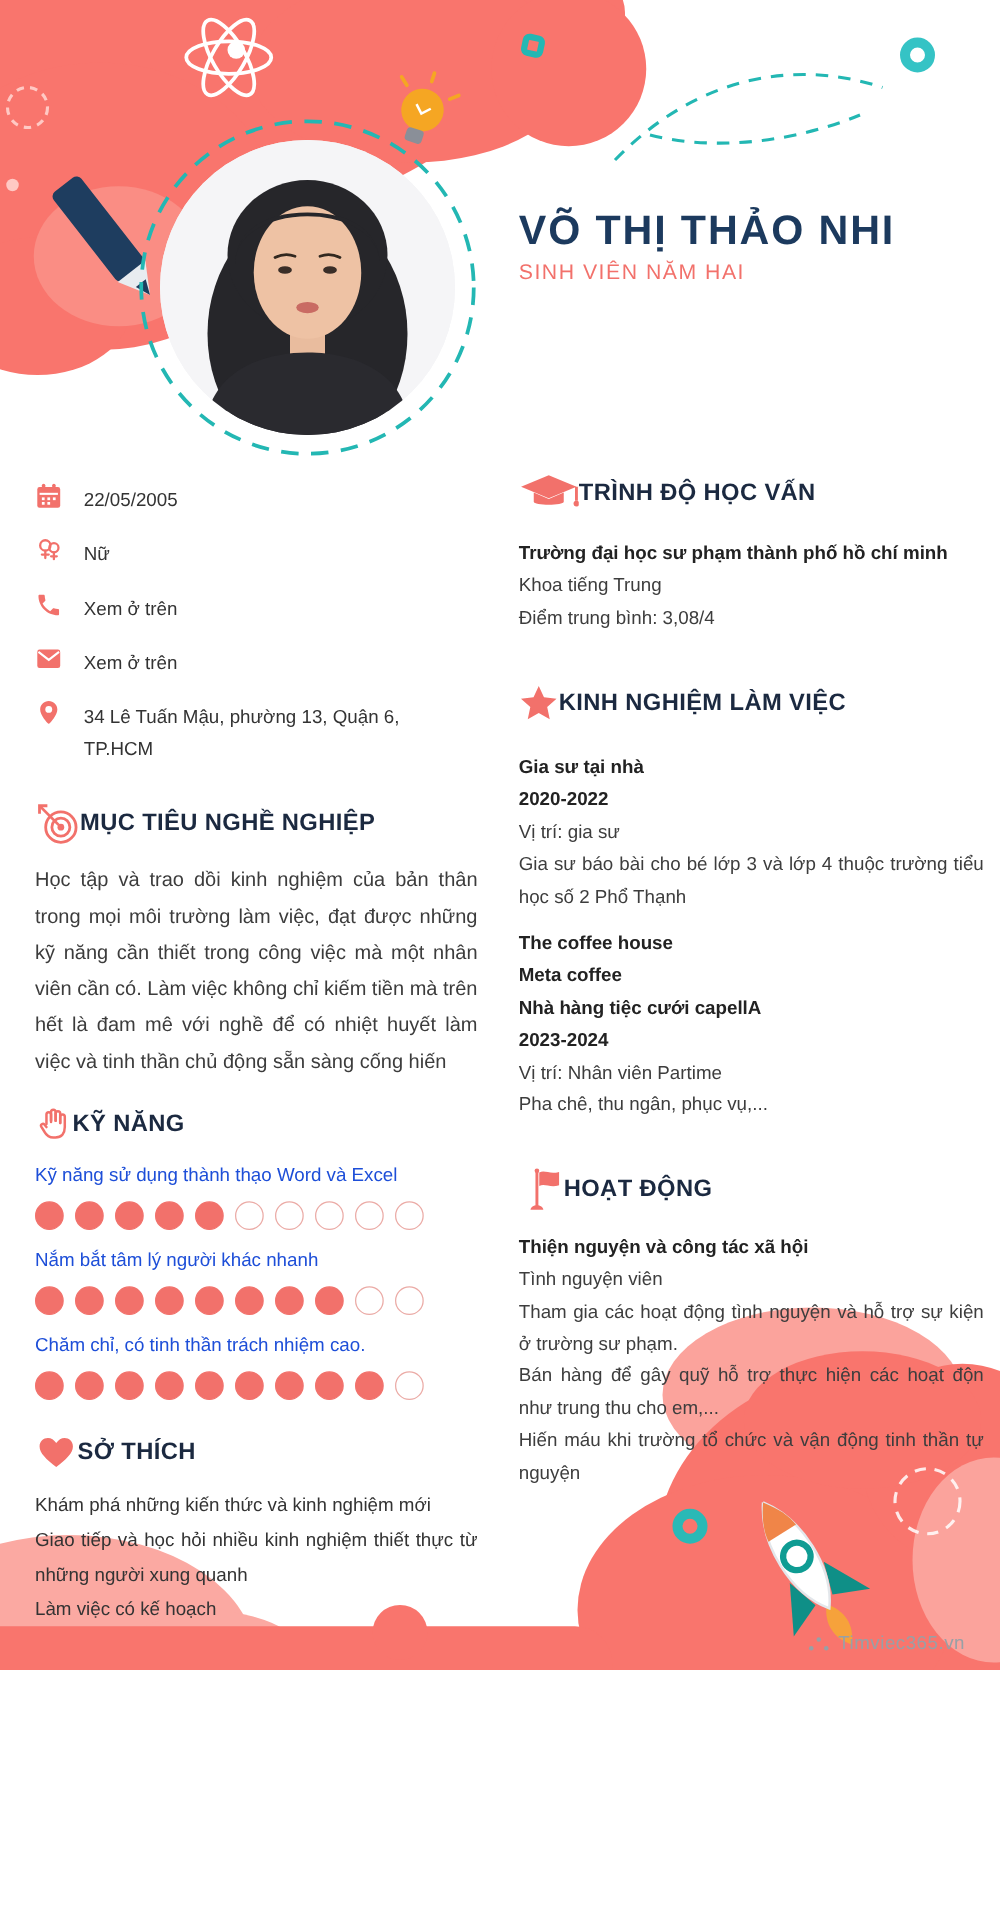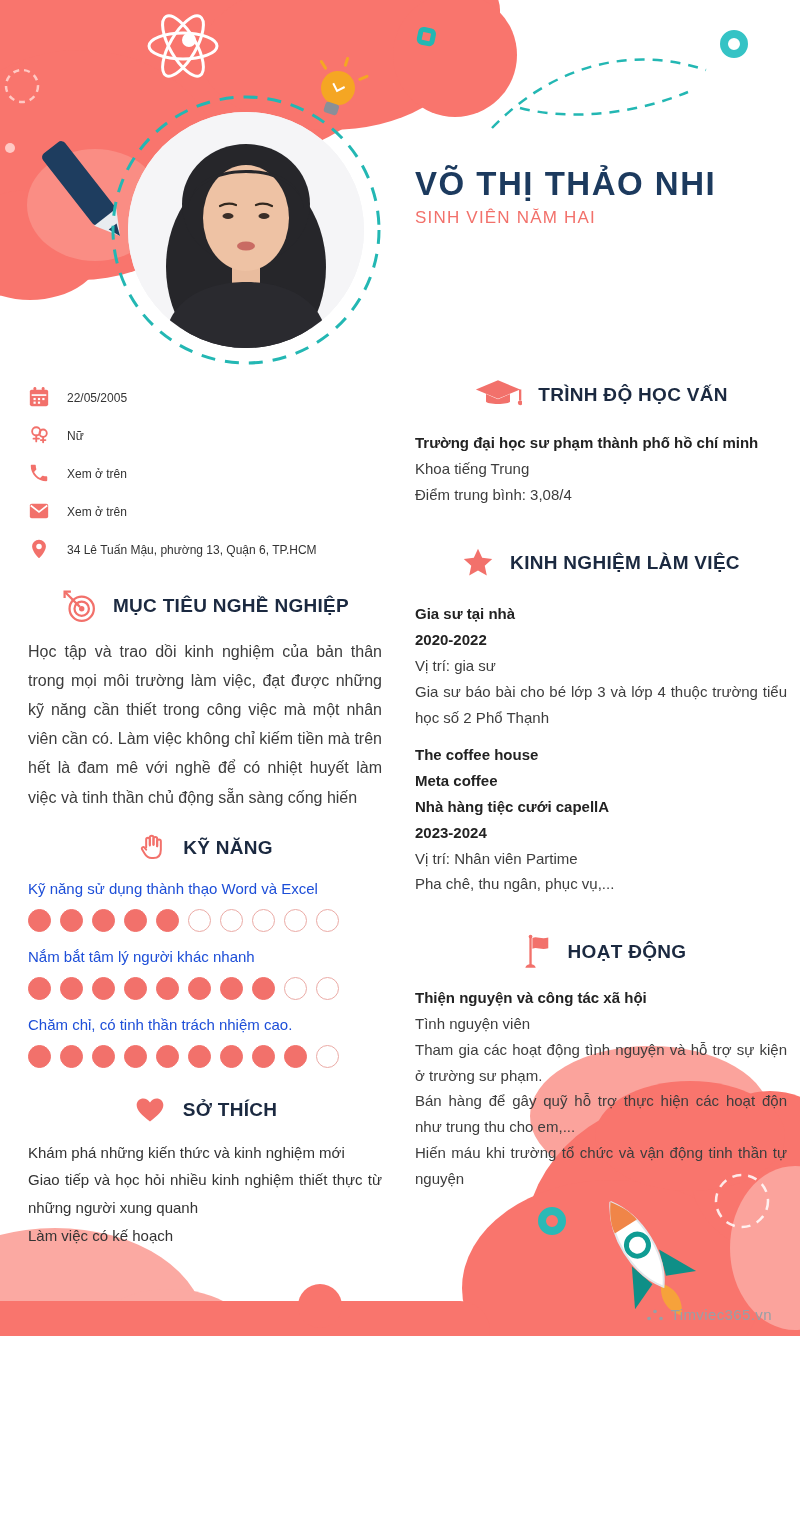--- a/index.html
+++ b/index.html
@@ -16,24 +16,24 @@
            border-radius:50%; overflow:hidden; background:#f3f4f6; z-index:2; }
 
   .name-block { position:absolute; left:415px; top:165px; z-index:2; width:370px; }
   .cv-name { font-size:33px; font-weight:bold; color:#1C3A5E; letter-spacing:1.5px; }
   .cv-subtitle { font-size:17px; color:#F2716B; letter-spacing:1.2px; margin-top:5px; }
 
   .left-col  { position:absolute; left:28px;  top:386px; width:354px; z-index:2; }
   .right-col { position:absolute; left:415px; top:378px; width:372px; z-index:2; }
 
   .contact-row { display:flex; align-items:flex-start; gap:17px; margin-bottom:15px; }
-  .contact-row .txt { font-size:12px; color:#333; line-height:1.75; max-width:262px; padding-top:2px; }
+  .contact-row .txt { font-size:15px; color:#333; line-height:1.75; max-width:262px; padding-top:2px; }
   .cicon { flex:0 0 22px; width:22px; height:22px; }
 
-  .sec-head { display:flex; align-items:center; gap:16px; margin-bottom:13px;justify-content:center; }
+  .sec-head { display:flex; align-items:center; gap:0; margin-bottom:13px; }
   .sec-title { font-size:19px; font-weight:bold; color:#1B2940; letter-spacing:0.3px; }
 
   .objective { margin-top:27px; }
   .objective-body { font-size:16px; line-height:1.82; text-align:justify; color:#3c3c3c; }
 
   .skills { margin-top:20px; }
   .skill-label { font-size:15px; color:#1d4ed8; margin:16px 0 12px; }
   .dots { display:flex; gap:9px; }
   .dot { width:23px; height:23px; border-radius:50%; background:#fff; border:1.5px solid #EBABA6; }
   .dot.filled { background:#F2716B; border-color:#F2716B; }

